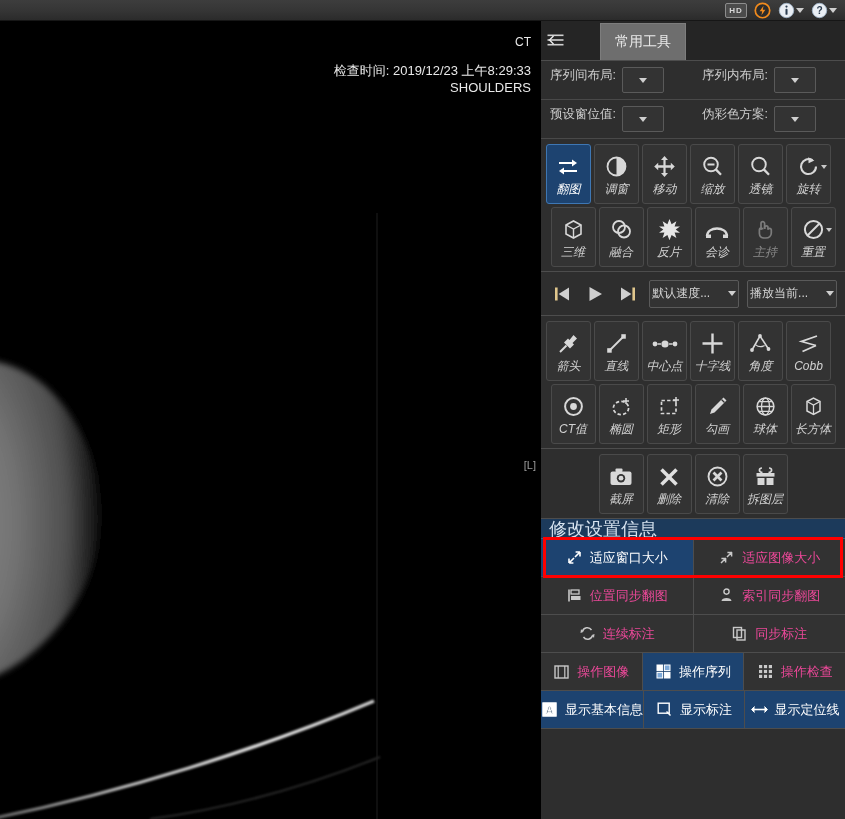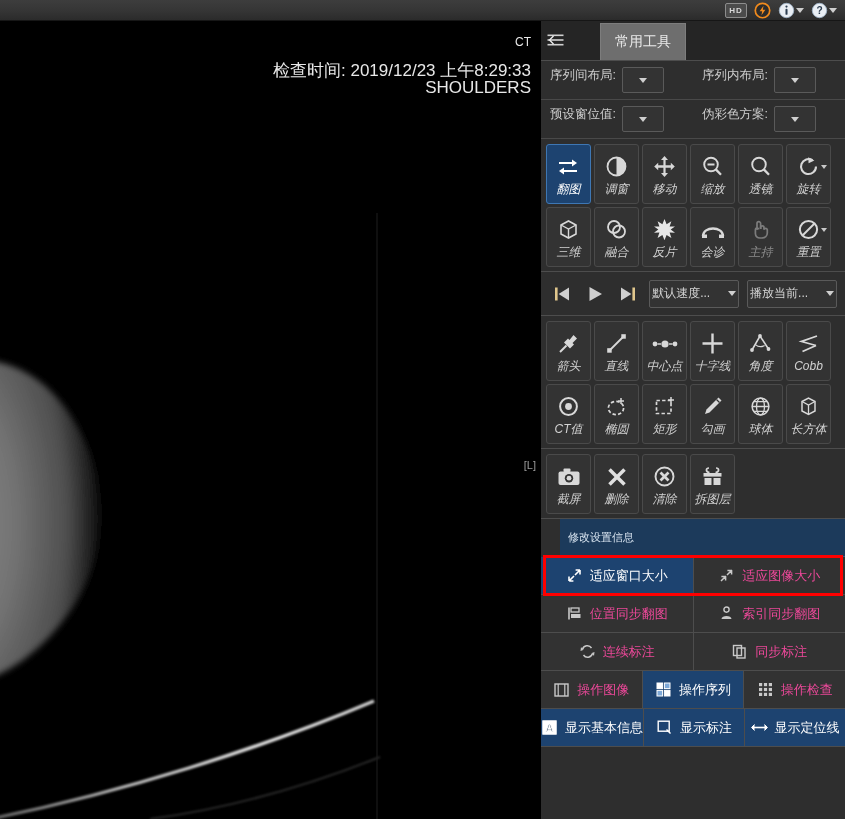--- a/index.html
+++ b/index.html
@@ -33,21 +33,21 @@
   }
   .hdr-grp { display: flex; align-items: center; }
 
   
   .viewport {
     position: absolute; left: 0; top: 21px; width: 541px; height: 798px;
     background: #14532d; overflow: hidden;
   }
   .ct-canvas { position: absolute; inset: 0; }
   .ov-text {
-    position: absolute; color: #e8e8e8; font-size: 17px;
+    position: absolute; color: #e8e8e8; font-size: 13px;
     text-align: right; line-height: 17px; white-space: nowrap;
     text-shadow: 0 0 3px #000;
   }
   #ov-modality { right: 10px; top: 13px; font-size: 12px; }
   #ov-time     { right: 10px; top: 41px; }
   #ov-body     { right: 10px; top: 58px; }
   #ov-side {
     position: absolute; right: 5px; top: 438px;
     color: #9b9b9b; font-size: 11px;
   }
@@ -79,21 +79,21 @@
   }
   .dd-half { width: 50%; display: flex; padding-left: 9px; }
   .dd-label { color: #cdcdcd; font-size: 12.5px; margin-right: 6px; white-space: nowrap; }
   .dd-box {
     width: 42px; height: 26px; background: #333; border: 1px solid #5a5a5a;
     border-radius: 2px; display: flex; align-items: center; justify-content: center;
   }
 
   .grid-block { padding: 5px 5px 4px 5px; border-bottom: 1px solid #4d4d4d; }
   .grid-row { display: flex; gap: 3px; margin-bottom: 3px; }
-  .grid-row:last-child { margin-bottom: 0; }
+  .grid-row:last-child { margin-bottom: 0; justify-content: center; }
   .tool {
     width: 45px; height: 60px; background: #333333;
     border: 1px solid #4a4a4a; border-radius: 3px;
     display: flex; flex-direction: column; align-items: center;
     justify-content: center; gap: 2px; position: relative; overflow: hidden; font-style: italic;
   }
   .tool.active { background: #1d4370; border-color: #3e77b4; }
   .tool.dim .tool-lbl, .tool.dim svg { opacity: .55; }
   .tool-ico { height: 28px; display: flex; align-items: center; justify-content: center; }
   .tool-lbl { color: #d2d2d2; font-size: 12px; line-height: 13px; white-space: nowrap; }
@@ -109,24 +109,23 @@
     padding: 0 8px; border-bottom: 1px solid #4d4d4d;
   }
   .play-btn { width: 26px; height: 26px; display:flex; align-items:center; justify-content:center; }
   .sel-box {
     height: 28px; background: #333; border: 1px solid #5a5a5a; border-radius: 2px;
     display: flex; align-items: center; justify-content: space-between;
     padding: 0 2px; color: #d6d6d6; font-size: 12px; gap: 6px;
   }
 
   .sec-head {
-    height: 38px; background: #1c3a5b; color: #d7e3ef;
-    font-size: 11px; display: flex; align-items: center; padding-left: 8px;
+    height: 20px; background: #1c3a5b; color: #d7e3ef;
+    font-size: 18px; display: flex; align-items: center; padding-left: 8px;
     border-bottom: 1px solid #3d5d80;
-    margin-left: 19px;
   }
   .btn-row { display: flex; border-bottom: 1px solid #4d4d4d; position: relative; }
   .flatbtn {
     flex: 1; height: 37px; background: #323232; border-right: 1px solid #4d4d4d;
     display: flex; align-items: center; justify-content: center; gap: 7px;
     color: #ec4899; font-size: 13px; white-space: nowrap;
   }
   .flatbtn:last-child { border-right: none; }
   .flatbtn.on { background: #1d4370; color: #ffffff; }
   .flatbtn.on svg { stroke: #ffffff; }

